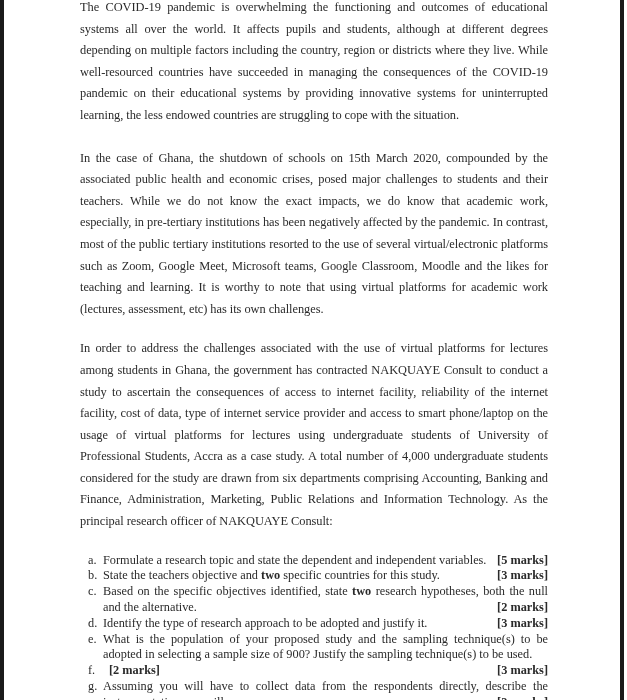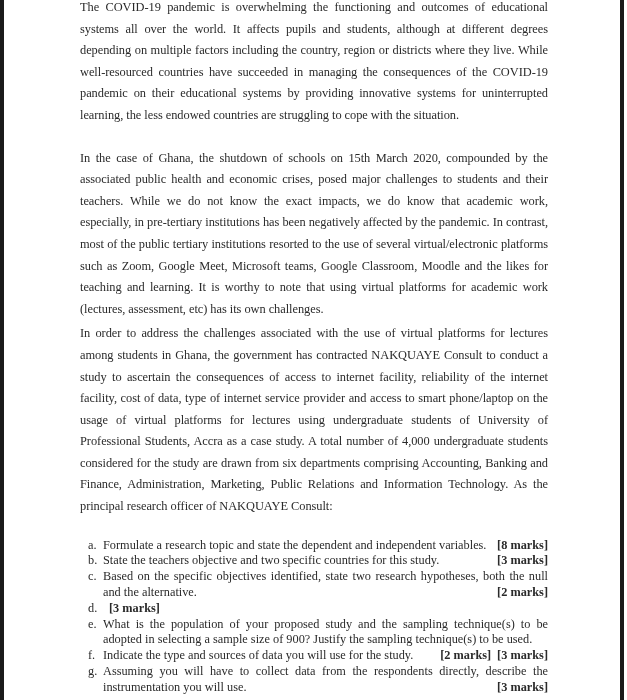--- a/index.html
+++ b/index.html
@@ -37,21 +37,21 @@
       top: -3px;
       width: 468px;
     }
     .para {
       font-size: 12.4px;
       line-height: 21.6px;
       text-align: justify;
       margin: 0 0 21px 0;
       letter-spacing: -0.05px;
     }
-    .para.p2 { margin-bottom: 3px; }
+    .para.p2 { margin-bottom: 18px; }
     .para.p3 { margin-bottom: 20px; }
     .questions {
       list-style: none;
       margin: 0;
       padding: 0 0 0 8px;
       font-size: 12.3px;
       line-height: 15.8px;
     }
     .q {
       position: relative;
@@ -65,21 +65,21 @@
     }
     .q-text {
       display: inline;
     }
     .q-marks {
       font-weight: bold;
       float: right;
       margin-left: 6px;
       white-space: nowrap;
     }
-    b.emph { font-weight: normal; }
+    b.emph { font-weight: bold; }
     .row {
       display: flex;
       justify-content: space-between;
       align-items: center;
     }
     .row .q-marks { float: none; }
   </style>
 </head>
 <body>
 
@@ -90,55 +90,55 @@
   <p class="para p1">The COVID-19 pandemic is overwhelming the functioning and outcomes of educational systems all over the world. It affects pupils and students, although at different degrees depending on multiple factors including the country, region or districts where they live. While well-resourced countries have succeeded in managing the consequences of the COVID-19 pandemic on their educational systems by providing innovative systems for uninterrupted learning, the less endowed countries are struggling to cope with the situation.</p>
   <p class="para p2">In the case of Ghana, the shutdown of schools on 15th March 2020, compounded by the associated public health and economic crises, posed major challenges to students and their teachers. While we do not know the exact impacts, we do know that academic work, especially, in pre-tertiary institutions has been negatively affected by the pandemic. In contrast, most of the public tertiary institutions resorted to the use of several virtual/electronic platforms such as Zoom, Google Meet, Microsoft teams, Google Classroom, Moodle and the likes for teaching and learning. It is worthy to note that using virtual platforms for academic work (lectures, assessment, etc) has its own challenges.</p>
   <p class="para p3">In order to address the challenges associated with the use of virtual platforms for lectures among students in Ghana, the government has contracted NAKQUAYE Consult to conduct a study to ascertain the consequences of access to internet facility, reliability of the internet facility, cost of data, type of internet service provider and access to smart phone/laptop on the usage of virtual platforms for lectures using undergraduate students of University of Professional Students, Accra as a case study. A total number of 4,000 undergraduate students considered for the study are drawn from six departments comprising Accounting, Banking and Finance, Administration, Marketing, Public Relations and Information Technology. As the principal research officer of NAKQUAYE Consult:</p>
 
   <ol class="questions">
 
     <li class="q">
       <span class="q-letter">a.</span>
       <div class="row">
         <span class="q-text">Formulate a research topic and state the dependent and independent variables.</span>
-        <span class="q-marks">[8 marks]</span>
+        <span class="q-marks">[5 marks]</span>
       </div>
     </li>
 
     <li class="q">
       <span class="q-letter">b.</span>
       <div class="row">
         <span><span>State the teachers objective and </span><b class="emph">two</b><span> specific countries for this study.</span></span>
         <span class="q-marks">[3 marks]</span>
       </div>
     </li>
 
     <li class="q">
       <span class="q-letter">c.</span>
       <span><span>Based on the specific objectives identified, state </span><b class="emph">two</b><span> research hypotheses, both the null and the alternative.</span></span>
       <span class="q-marks">[2 marks]</span>
     </li>
 
     <li class="q">
       <span class="q-letter">d.</span>
       <div class="row">
+        <span class="q-text">Identify the type of research approach to be adopted and justify it.</span>
         <span class="q-marks">[3 marks]</span>
       </div>
     </li>
 
     <li class="q">
       <span class="q-letter">e.</span>
       <span class="q-text">What is the population of your proposed study and the sampling technique(s) to be adopted in selecting a sample size of 900? Justify the sampling technique(s) to be used.</span>
       <span class="q-marks">[3 marks]</span>
     </li>
 
     <li class="q">
       <span class="q-letter">f.</span>
       <div class="row">
-        <span class="q-text">Indicate the type and sources of data you will use for the study.</span>
         <span class="q-marks">[2 marks]</span>
       </div>
     </li>
 
     <li class="q">
       <span class="q-letter">g.</span>
       <span class="q-text">Assuming you will have to collect data from the respondents directly, describe the instrumentation you will use.</span>
       <span class="q-marks">[3 marks]</span>
     </li>
   </ol>

